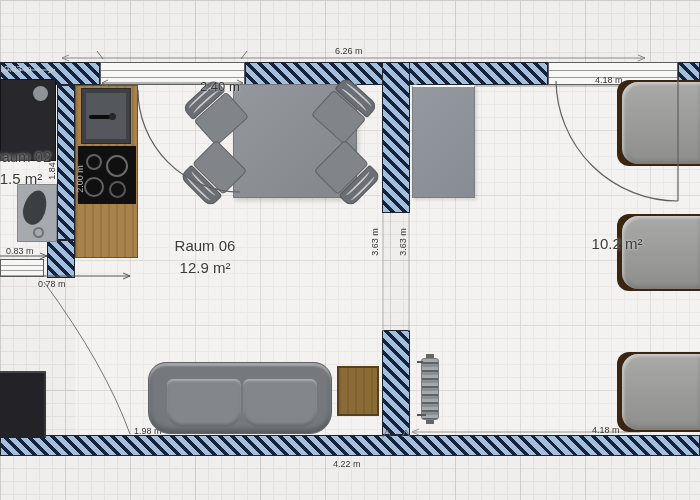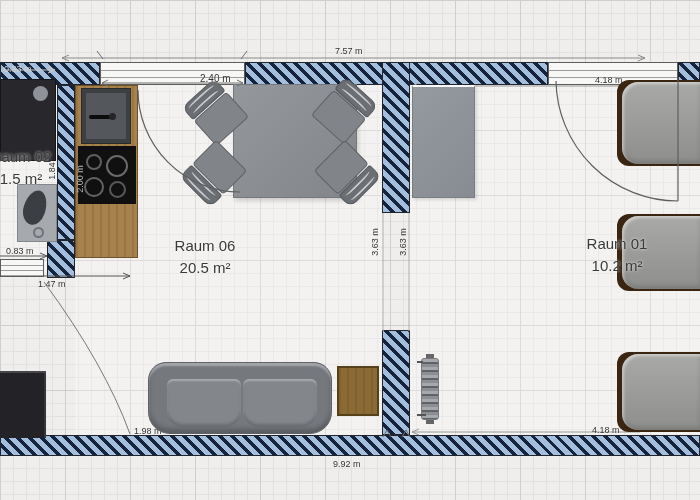--- a/index.html
+++ b/index.html
@@ -191,37 +191,36 @@
         <line x1="0" y1="256" x2="47" y2="256"></line>
         <path d="M47 256 l-7 -3 M47 256 l-7 3"></path>
         <line x1="0" y1="276" x2="130" y2="276"></line>
         <path d="M130 276 l-7 -3 M130 276 l-7 3"></path>
       </g>
 
       <path d="M383 437 l4 -7 l4 7 M402 437 l4 -7 l4 7" stroke="#6d6d6d"></path>
     </g>
   </svg>
 
-  <div class="dim" style="left:335px;top:46px">7.57 m</div>
-  <div class="dim" style="left:333px;top:459px">9.92 m</div>
-  <div class="dim" style="left:200px;top:73px;font-size:10px">2.40 m</div>
+  <div class="dim" style="left:335px;top:46px">6.26 m</div>
+  <div class="dim" style="left:333px;top:459px">4.22 m</div>
+  <div class="dim" style="left:200px;top:79px;font-size:13px">2.40 m</div>
   <div class="dim light" style="left:4px;top:64px">0.83 m</div>
   <div class="dim" style="left:6px;top:246px">0.83 m</div>
-  <div class="dim" style="left:38px;top:279px">1.47 m</div>
+  <div class="dim" style="left:38px;top:279px">0.78 m</div>
   <div class="vdim" style="left:30px;top:166px">1.84</div>
   <div class="vdim light" style="left:58px;top:174px">2.00 m</div>
   <div class="vdim" style="left:353px;top:237px">3.63 m</div>
   <div class="vdim" style="left:381px;top:237px">3.63 m</div>
 
   <div class="room-label" style="left:-24px;top:146px;width:90px">
     <div>Raum 02</div>
     <div>1.5 m²</div>
   </div>
   <div class="room-label" style="left:150px;top:235px;width:110px">
     <div>Raum 06</div>
-    <div>20.5 m²</div>
+    <div>12.9 m²</div>
   </div>
   <div class="room-label" style="left:562px;top:233px;width:110px">
-    <div>Raum 01</div>
     <div>10.2 m²</div>
   </div>
 
 </div>
 
 </body></html>

